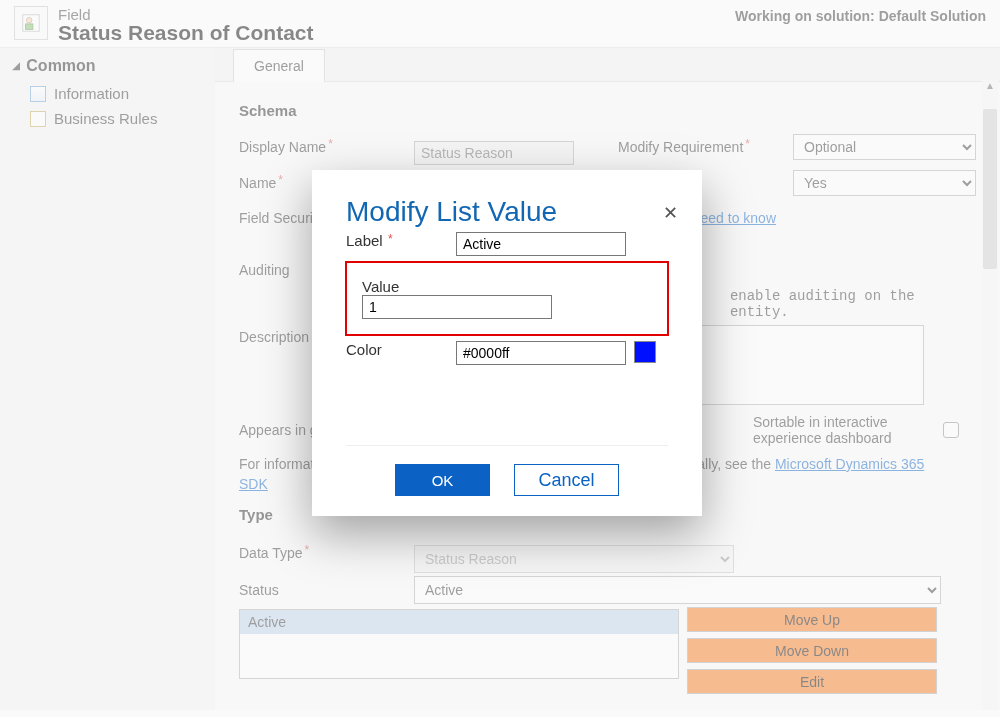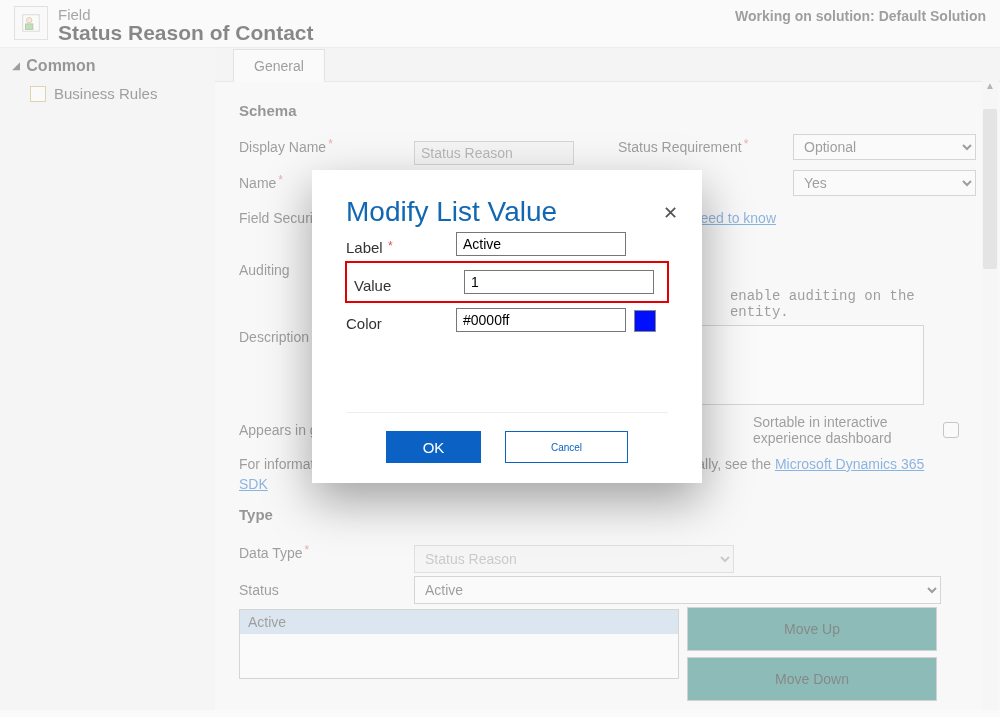--- a/index.html
+++ b/index.html
@@ -42,43 +42,43 @@
   .link { color:#0b62c4; text-decoration:underline; cursor:pointer;}
   .audit-note { color:#333; max-width:650px;font-family:Liberation Mono, monospace; }
   .desc-area { width:510px; height:80px; resize:none; background:#fdfdfd;}
   .checkbox { width:16px; height:16px; border:1px solid #8a8a8a; border-radius:3px; background:#fff; }
   .sdk-note { max-width:690px; line-height:1.4;}
   .type-sel { width:320px; height:28px;}
   .status-sel { width:527px; height:28px;}
   .listbox { border:1px solid #adadad; width:440px; height:70px; background:#fff; margin-top:2px;}
   .listbox .lrow { background:#bcd3ea; padding:4px 8px; }
   .btnstack { display:flex; flex-direction:column; gap:6px; margin-left:8px; width:250px;}
-  .btnstack button { height:44px; border:1px solid #a6a6a6; background:#0f766e; cursor:pointer; font-size:14px;}
+  .btnstack button { height:25px; border:1px solid #a6a6a6; background:#f97316; cursor:pointer; font-size:14px;}
 
   .scrollbar { position:absolute; right:2px; top:32px; bottom:0; width:16px; background:#f5f5f5; }
   .scrollbar .thumb { width:14px; height:160px; background:#cfcfcf; margin:18px auto 0 auto; border-radius:2px;}
   .scrollbar .arrow { text-align:center; font-size:10px; color:#666; user-select:none;}
 
   
   .dim { position:absolute; inset:0; background:rgba(245,245,245,0.55); pointer-events:none; }
 
   
   .modal { position:absolute; left:312px; top:170px; width:390px; background:#fff;
            box-shadow:0 18px 45px rgba(0,0,0,0.35); padding:26px 34px 20px 34px; z-index:10; }
   .modal h1 { color:#1267b3; font-weight:400; font-size:28px; margin:0 0 4px 0; }
   .modal .sub { font-size:15px; color:#444; margin-bottom:40px;}
   .modal .close { position:absolute; right:20px; top:28px; cursor:pointer; font-size:18px; color:#555; background:none; border:none; padding:4px;}
-  .mrow { display:flex; align-items:flex-end; margin-bottom:6px; }
+  .mrow { display:flex; align-items:flex-start; margin-bottom:6px; }
   .mrow .mlbl { width:110px; font-size:15px;}
   .mrow input { border:1px solid #777; height:24px; padding:1px 6px; font-size:14px; width:170px;}
-  .highlight { outline:2px solid #e20000; outline-offset:-1px; padding:8px; }
+  .highlight { outline:2px solid #e20000; outline-offset:-1px; padding:16px;flex-direction:column; }
   .swatch { width:22px; height:22px; background:#0010ff; margin-left:8px; border:1px solid #888;}
   .btnbar { display:flex; justify-content:center; gap:24px; margin-top:80px; padding-top:18px; border-top:1px solid #eee;}
   .btn-ok { width:95px; height:32px; background:#0b62c4; color:#fff; border:none; font-size:15px; cursor:pointer;}
-  .btn-cancel { width:123px; height:32px; background:#fff; color:#0b62c4; border:1px solid #0b62c4; font-size:10px; cursor:pointer;}
+  .btn-cancel { width:105px; height:32px; background:#fff; color:#0b62c4; border:1px solid #0b62c4; font-size:18px; cursor:pointer;}
 </style>
 </head>
 <body>
 
 <div class="page">
 
   <div class="header">
     <div class="header-icon">
       <svg width="22" height="22" viewBox="0 0 24 24">
           <rect x="3" y="3" width="18" height="18" fill="#fff" stroke="#b7b7b7"></rect>
@@ -91,20 +91,24 @@
       <div class="title">Status Reason of Contact</div>
     </div>
     <div class="solution">Working on solution: Default Solution</div>
   </div>
 
   <div class="body">
 
     <div class="sidebar">
       <div class="section-head">Common</div>
       <div class="item">
+        <span class="ico ico-doc"></span>
+        <span>Information</span>
+      </div>
+      <div class="item">
         <span class="ico ico-rules"></span>
         <span>Business Rules</span>
       </div>
     </div>
 
     <div class="main">
       <div class="tabrow">
         <div class="tab">General</div>
       </div>
 
@@ -112,21 +116,21 @@
 
         <div class="section-title">Schema</div>
 
         <div class="form-row">
           <div class="col lbl">
               <span>Display Name</span>
               <span class="req">*</span>
             </div>
           <input class="fld wsmall" disabled="" value="Status Reason" style="">
           <div class="col lbl row2-right">
-              <span>Status Requirement</span>
+              <span>Modify Requirement</span>
               <span class="req">*</span>
             </div>
           <select class="fld wsel"><option>Optional</option></select>
         </div>
 
         <div class="form-row">
           <div class="col lbl">
               <span>Name</span>
               <span class="req">*</span>
             </div>

